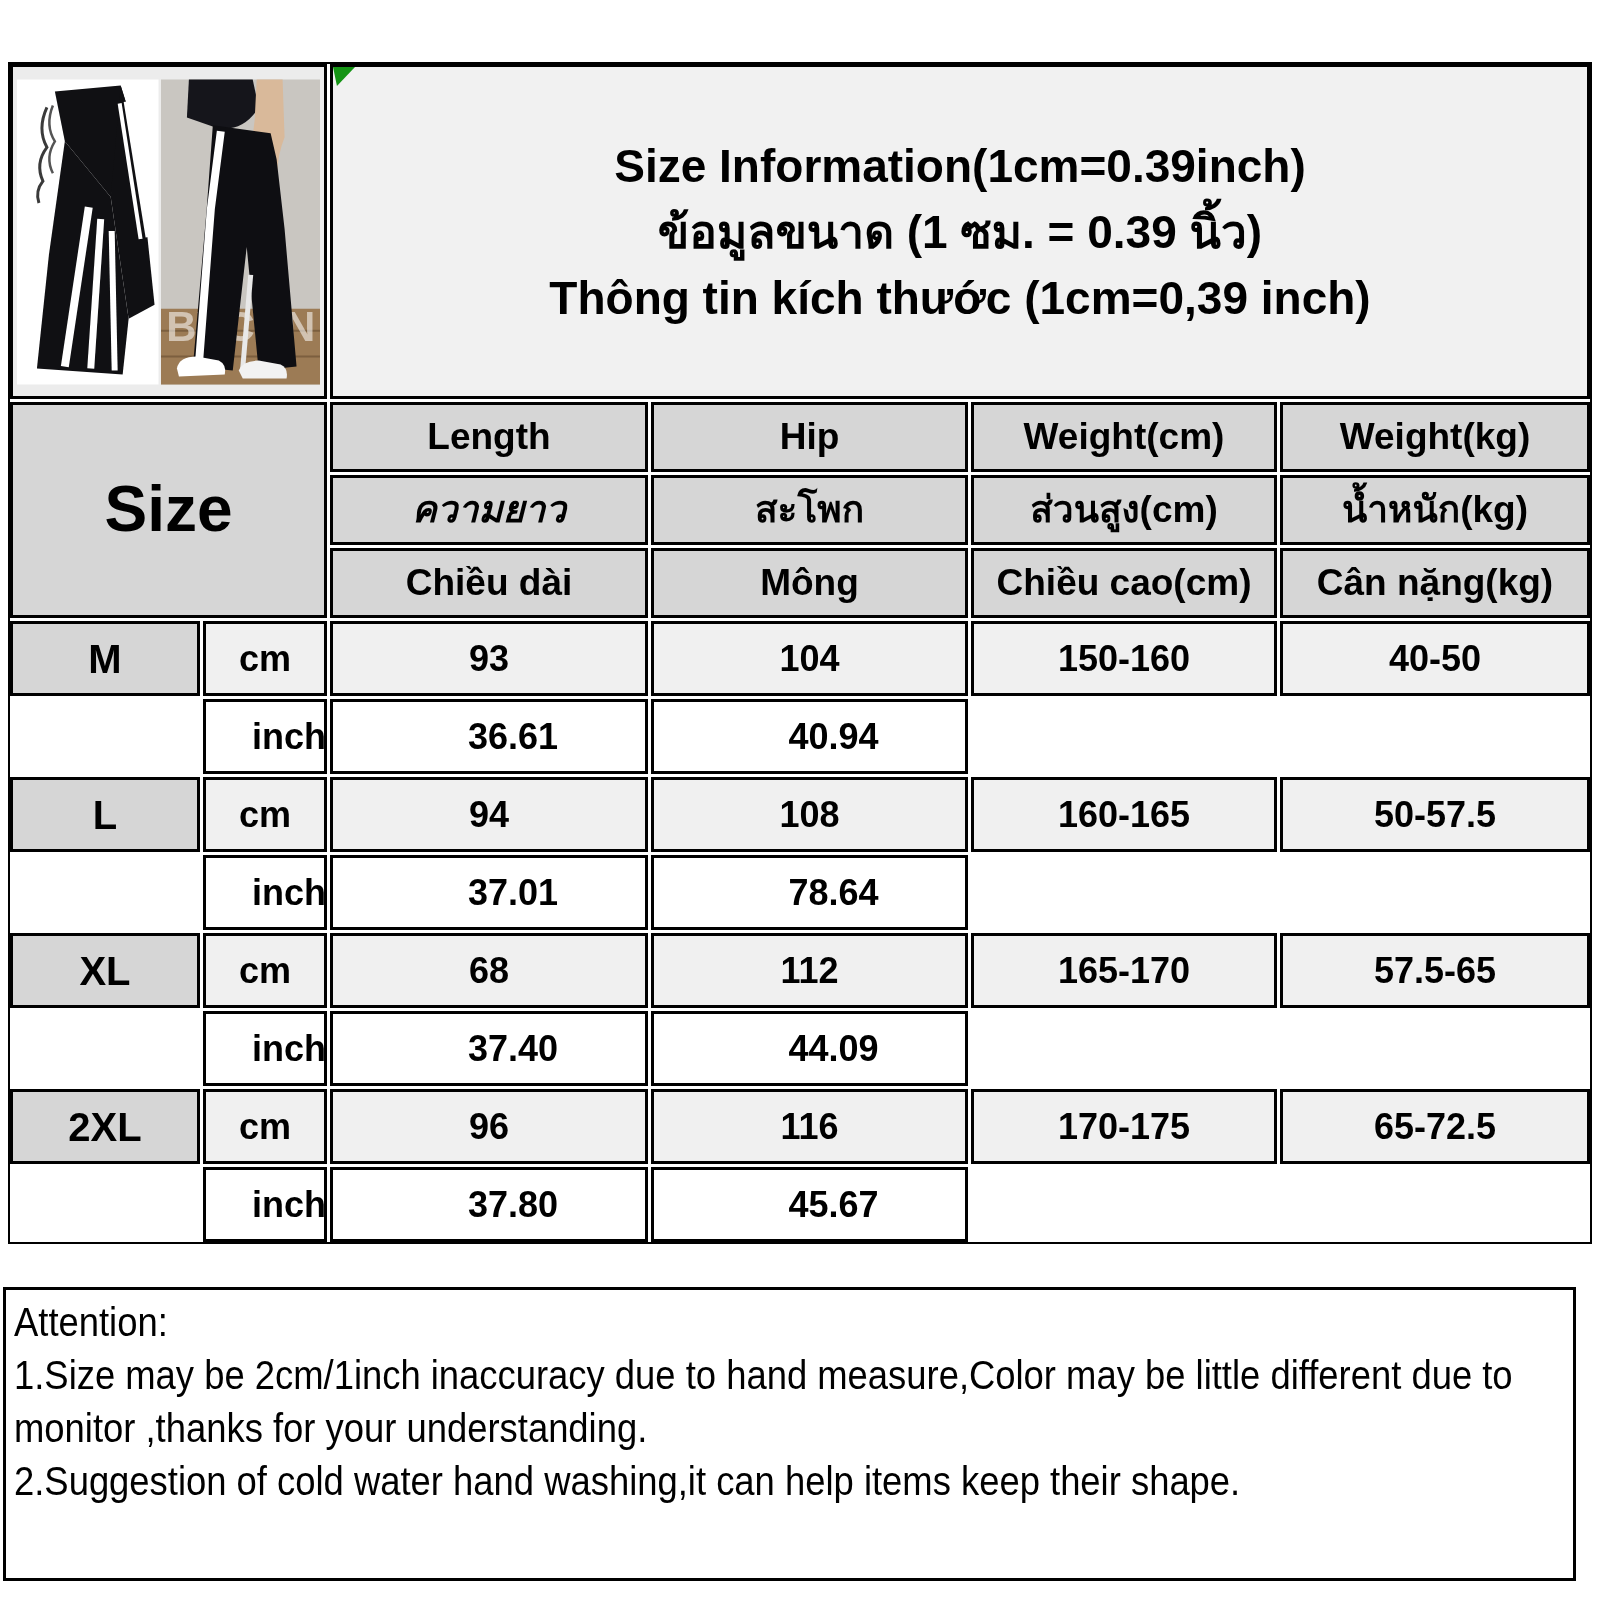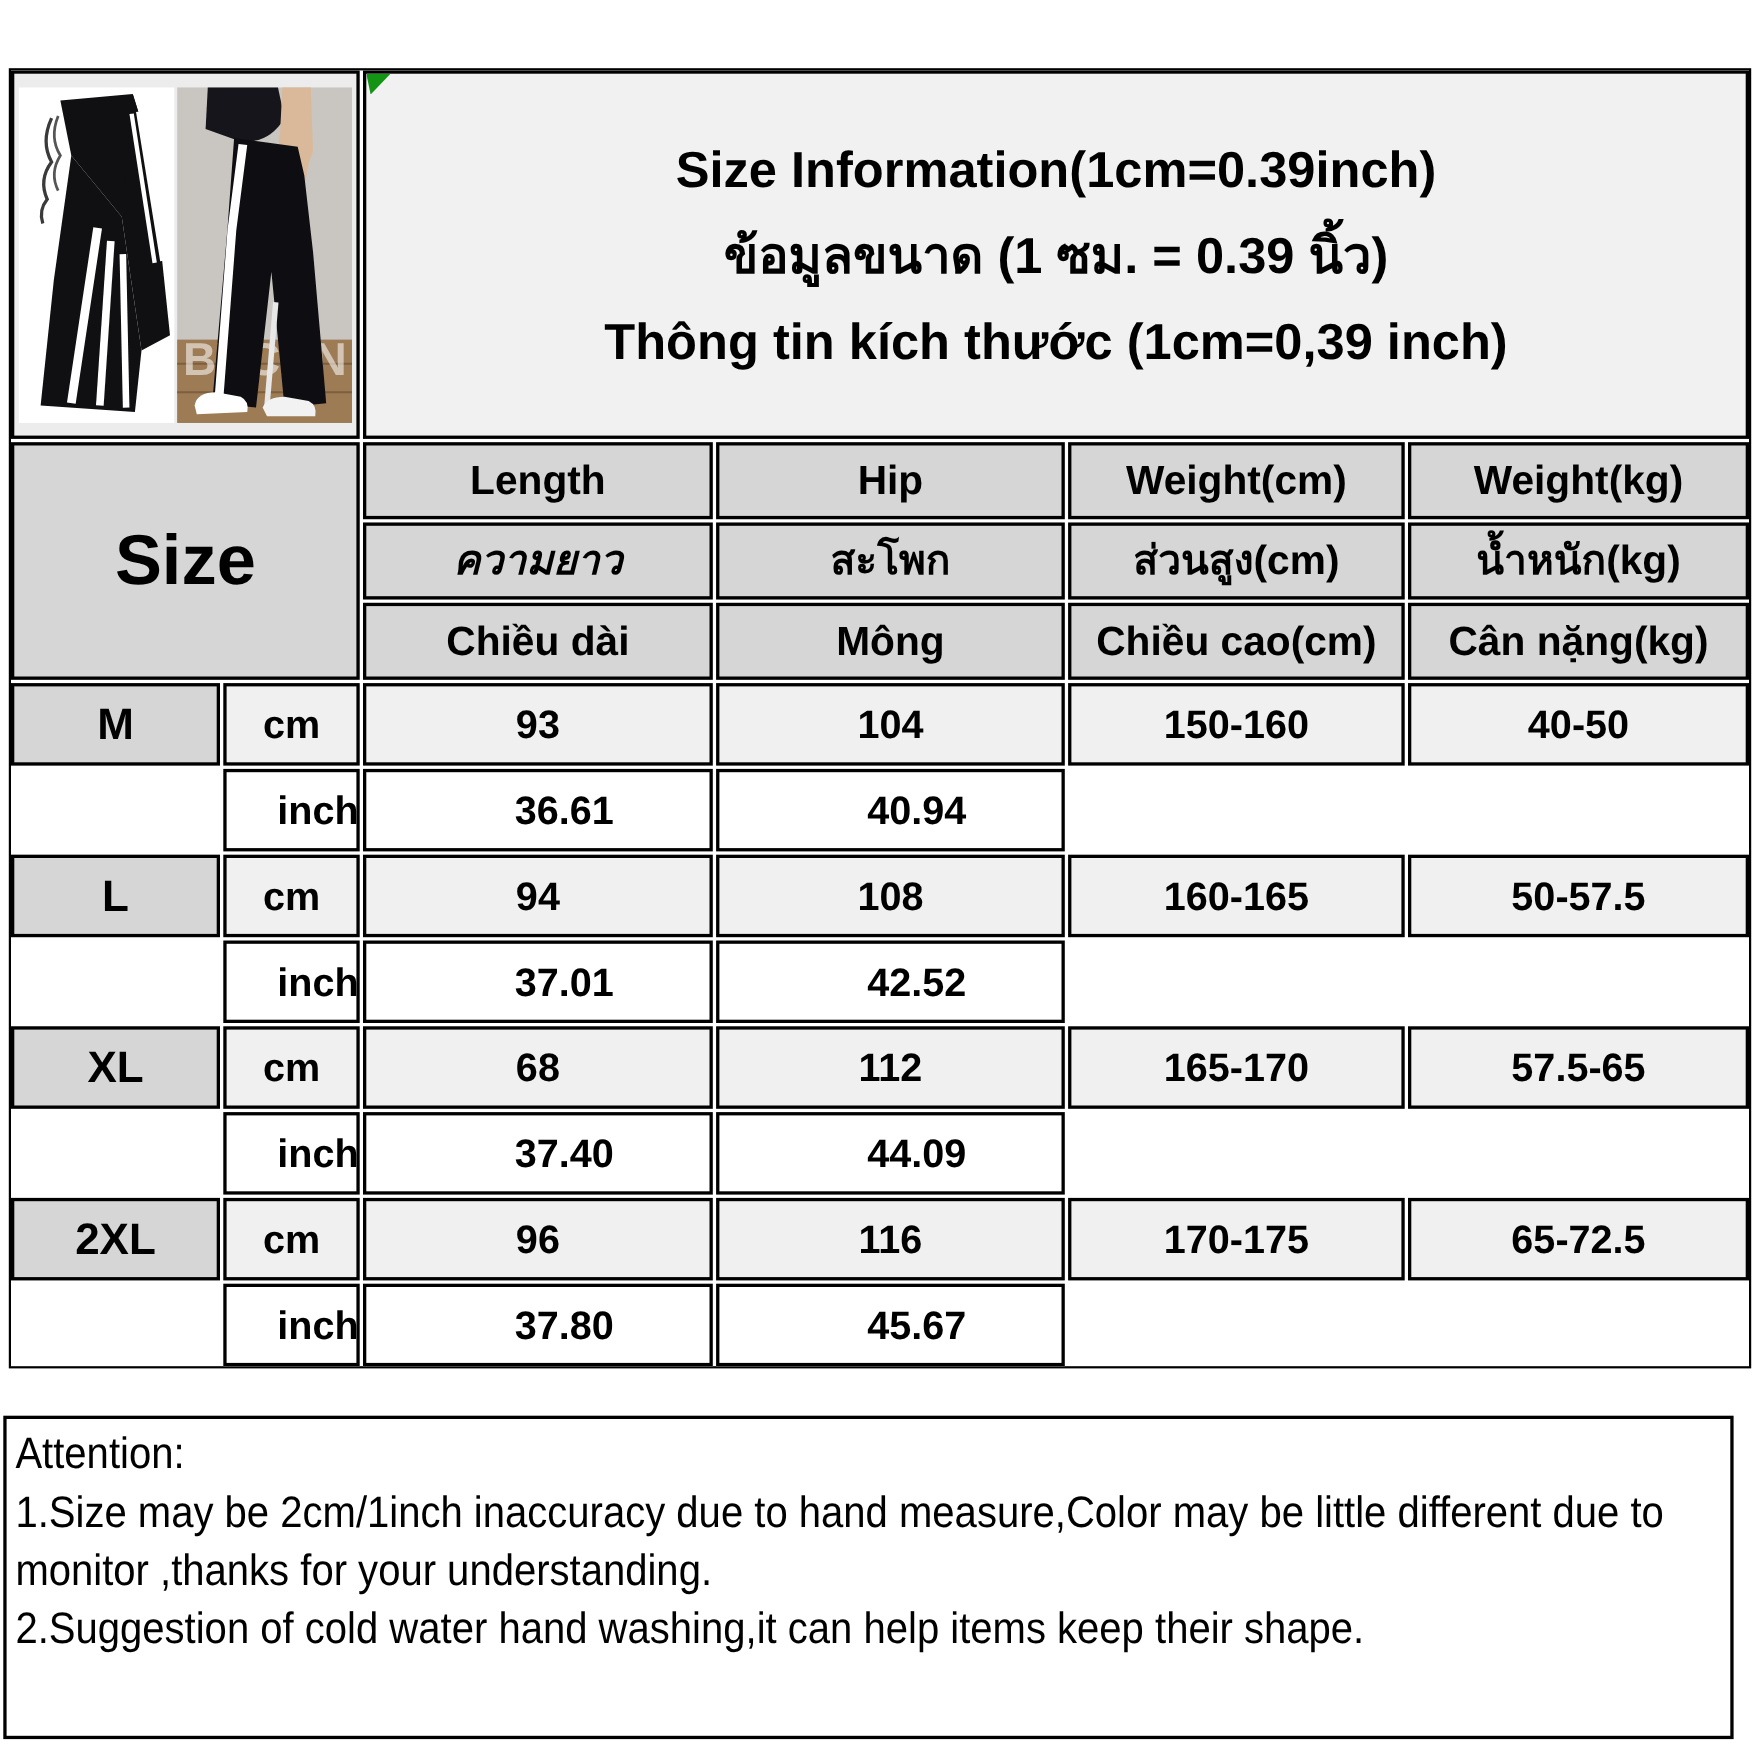--- a/index.html
+++ b/index.html
@@ -4,21 +4,21 @@
 <style>
   html,body{margin:0;padding:0;background:#fff;}
   .page{position:relative;width:1600px;height:1600px;background:#ffffff;overflow:hidden;
         font-family:"Liberation Sans","DejaVu Sans",sans-serif;color:#000;}
   
   .grid{position:absolute;left:8px;top:62px;
         display:grid;background:#fff;border:2px solid #000;gap:3px;
         grid-template-columns:190px 124px 318px 317px 306px 310px;
         grid-template-rows:335px 70px 70px 70px repeat(8,75px);}
   .c{border:3px solid #000;display:flex;align-items:center;justify-content:center;
-     font-weight:bold;text-align:center;line-height:1.15;gap:12px;}
+     font-weight:bold;text-align:center;line-height:1.15;}
   .bg-dark{background:#d6d6d6;}
   .bg-light{background:#f0f0f0;}
   .bg-white{background:#ffffff;padding-left:48px;}
   .bg-band{background:#f1f1f1;}
   
   .img-cell{grid-column:1/3;grid-row:1;background:#ececec;gap:2px;padding:4px;}
   .title-cell{grid-column:3/7;grid-row:1;position:relative;flex-direction:column;
               font-size:46px;line-height:66px;}
   .corner-tri{position:absolute;top:0;left:0;width:22px;height:19px;
               clip-path:polygon(0 0,100% 0,18% 100%);}
@@ -110,21 +110,21 @@
     <div class="c val bg-white" style="grid-column:4;grid-row:6;">40.94</div>
 
     <div class="c lbl bg-dark span2" style="grid-column:1;grid-row:7;">L</div>
     <div class="c unit bg-light" style="grid-column:2;grid-row:7;">cm</div>
     <div class="c val bg-light" style="grid-column:3;grid-row:7;">94</div>
     <div class="c val bg-light" style="grid-column:4;grid-row:7;">108</div>
     <div class="c val bg-light span2" style="grid-column:5;grid-row:7;">160-165</div>
     <div class="c val bg-light span2" style="grid-column:6;grid-row:7;">50-57.5</div>
     <div class="c unit bg-white" style="grid-column:2;grid-row:8;">inch</div>
     <div class="c val bg-white" style="grid-column:3;grid-row:8;">37.01</div>
-    <div class="c val bg-white" style="grid-column:4;grid-row:8;">42.52</div>
+    <div class="c val bg-white" style="grid-column:4;grid-row:8;">78.64</div>
 
     <div class="c lbl bg-dark span2" style="grid-column:1;grid-row:9;">XL</div>
     <div class="c unit bg-light" style="grid-column:2;grid-row:9;">cm</div>
     <div class="c val bg-light" style="grid-column:3;grid-row:9;">68</div>
     <div class="c val bg-light" style="grid-column:4;grid-row:9;">112</div>
     <div class="c val bg-light span2" style="grid-column:5;grid-row:9;">165-170</div>
     <div class="c val bg-light span2" style="grid-column:6;grid-row:9;">57.5-65</div>
     <div class="c unit bg-white" style="grid-column:2;grid-row:10;">inch</div>
     <div class="c val bg-white" style="grid-column:3;grid-row:10;">37.40</div>
     <div class="c val bg-white" style="grid-column:4;grid-row:10;">44.09</div>

